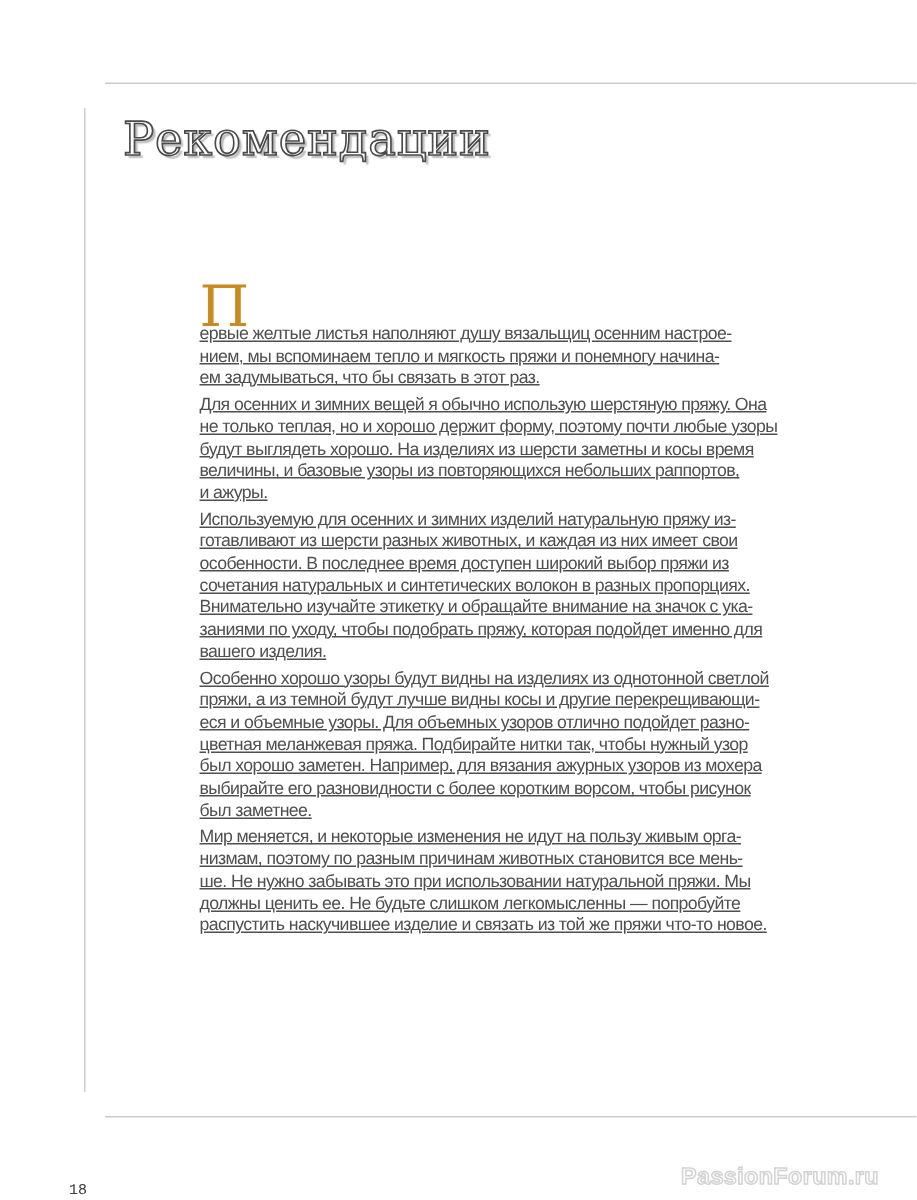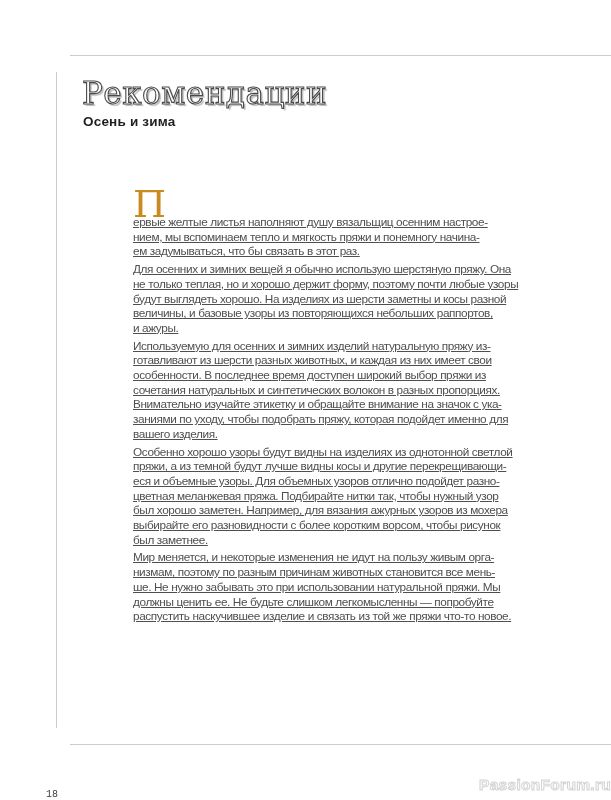--- a/index.html
+++ b/index.html
@@ -85,51 +85,50 @@
     position: absolute;
     left: 46px;
     top: 748px;
     font-family: Liberation Mono, monospace;
     font-size: 10px;
     color: var(--page-number-text, #3c3c3c);
     margin-top: 41px;
   }
   .watermark {
     position: absolute;
-    right: 0;
+    right: 25px;
     top: 776px;
     font-size: 15.5px;
     font-weight: bold;
     letter-spacing: 0.3px;
     color: #fdfdfd;
     -webkit-text-stroke: 1px var(--watermark-stroke, #d3d3d3);
   }
 </style>
 </head>
 <body>
 
 <div class="page">
 
   <div class="rule rule-top"></div>
   <div class="rule rule-left"></div>
   <div class="rule rule-bottom"></div>
 
   <header class="header">
     <h1 class="title">Рекомендации</h1>
-    <h2 class="subtitle">Осень и зима</h2>
   </header>
 
   <main class="content">
     <p class="para"><span class="dropcap">П</span><span class="ptext">ервые желтые листья наполняют душу вязальщиц осенним настрое-
 нием, мы вспоминаем тепло и мягкость пряжи и понемногу начина-
 ем задумываться, что бы связать в этот раз.</span></p>
 
     <p class="para"><span class="ptext">Для осенних и зимних вещей я обычно использую шерстяную пряжу. Она
 не только теплая, но и хорошо держит форму, поэтому почти любые узоры
-будут выглядеть хорошо. На изделиях из шерсти заметны и косы разной
+будут выглядеть хорошо. На изделиях из шерсти заметны и косы время
 величины, и базовые узоры из повторяющихся небольших раппортов,
 и ажуры.</span></p>
 
     <p class="para"><span class="ptext">Используемую для осенних и зимних изделий натуральную пряжу из-
 готавливают из шерсти разных животных, и каждая из них имеет свои
 особенности. В последнее время доступен широкий выбор пряжи из
 сочетания натуральных и синтетических волокон в разных пропорциях.
 Внимательно изучайте этикетку и обращайте внимание на значок с ука-
 заниями по уходу, чтобы подобрать пряжу, которая подойдет именно для
 вашего изделия.</span></p>

